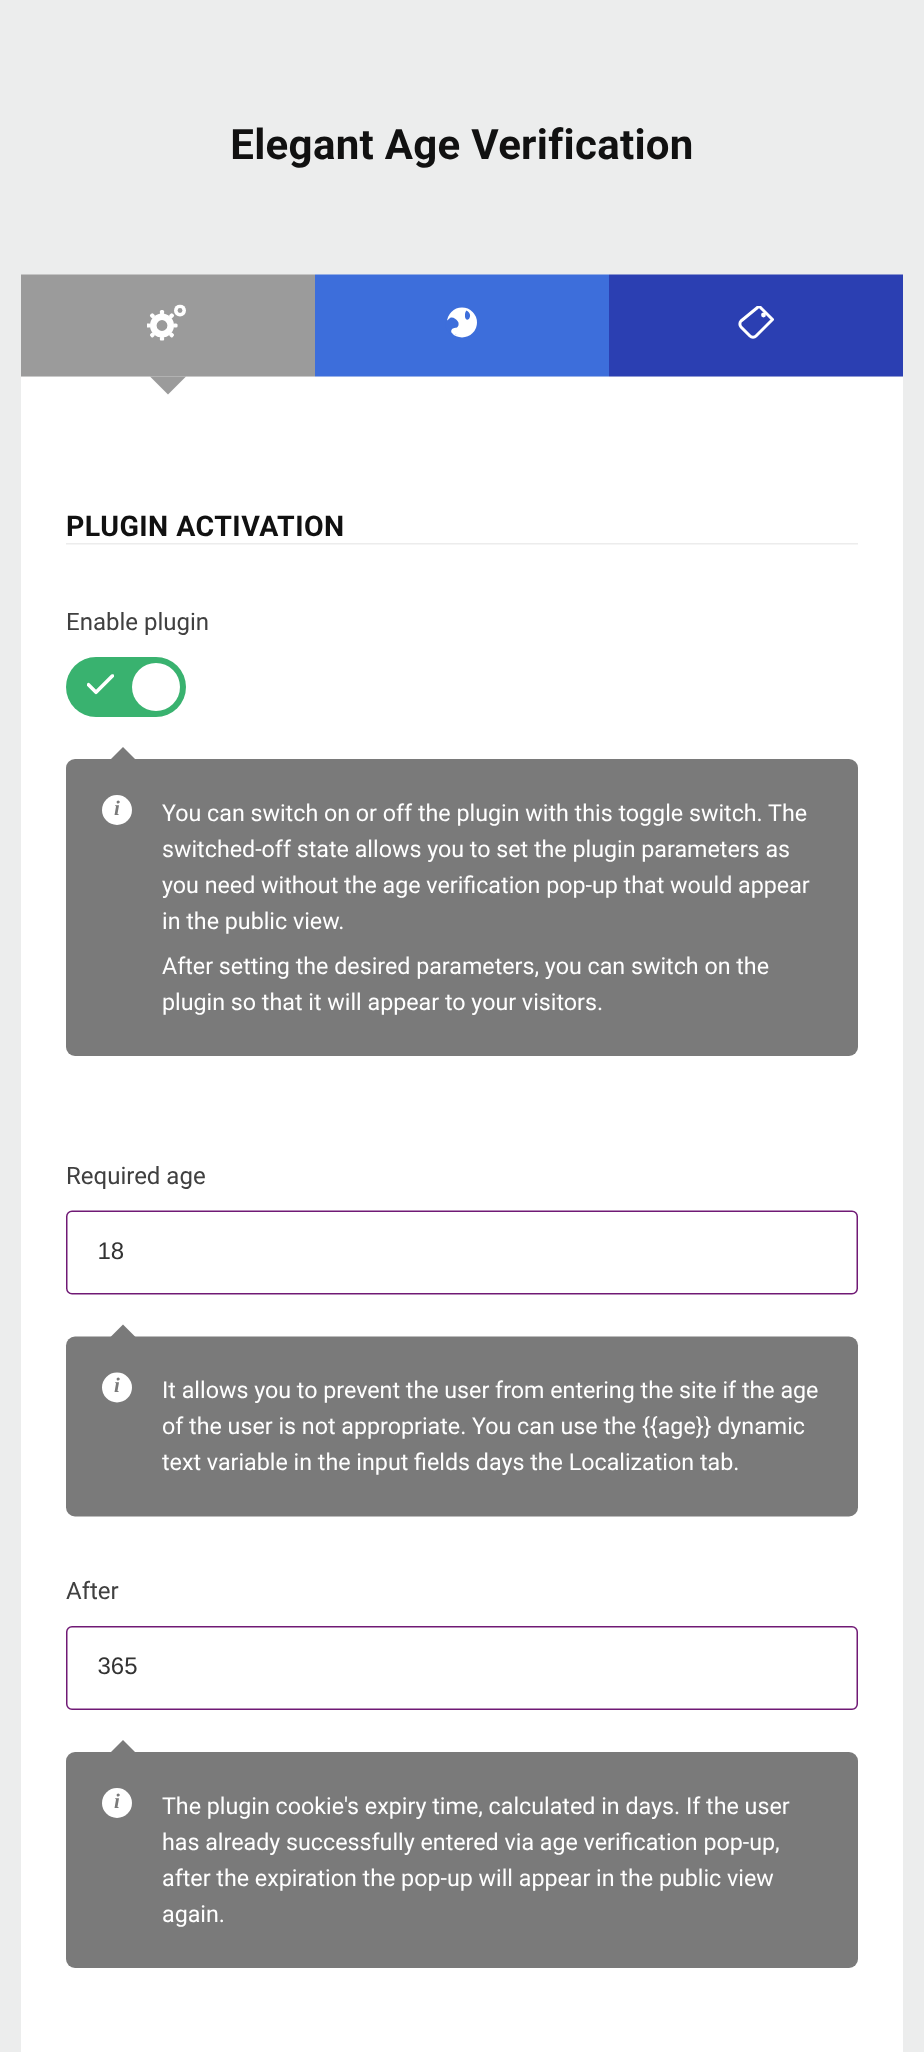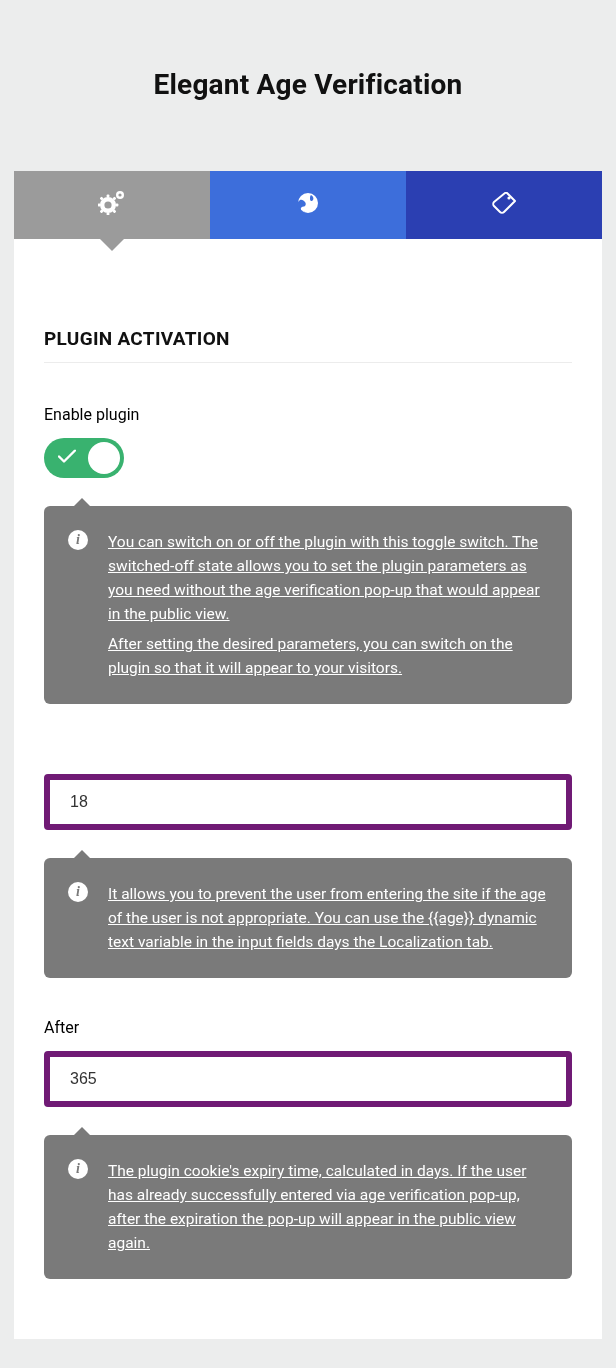--- a/index.html
+++ b/index.html
@@ -6,20 +6,21 @@
   html, body { width: 616px; font-family: -apple-system, BlinkMacSystemFont, "Segoe UI", Roboto, Helvetica, Arial, sans-serif; }
   body { background: #eceded; }
 
   .page-title {
     text-align: center;
     font-size: 28px;
     font-weight: 700;
     color: #111;
     padding: 68px 0 70px 0;
     letter-spacing: 0.2px;
+    margin-top: 12px;
   }
 
   .tabs {
     display: flex;
     width: 588px;
     margin-left: 14px;
   }
   .tab {
     flex: 1;
     height: 68px;
@@ -53,28 +54,28 @@
     width: 588px;
     margin-left: 14px;
     padding: 88px 30px 60px 30px;
   }
 
   .section-title {
     font-size: 19px;
     font-weight: 700;
     letter-spacing: 0.3px;
     color: #111;
-    padding-bottom: 12px;
+    padding-bottom: 0;
     border-bottom: 1px solid #ececec;
     margin-bottom: 42px;
   }
 
   .field-label {
     font-size: 16px;
-    color: #000000;
+    color: #404040;
     margin-bottom: 14px;
   }
 
   
   .toggle {
     width: 80px;
     height: 40px;
     background: #39b26f;
     border-radius: 20px;
     position: relative;
@@ -130,29 +131,29 @@
     justify-content:center;
   }
   .infobox .info-icon span {
     color: #7a7a7a;
     font-style: italic;
     font-family: Georgia, 'Times New Roman', serif;
     font-weight: 700;
     font-size: 14px;
     line-height: 1;
   }
-  .infobox p { margin-bottom: 6px; text-decoration: underline; }
+  .infobox p { margin-bottom: 6px; }
   .infobox p:last-child { margin-bottom: 0; }
 
   .section-gap { height: 70px; }
 
   .text-input {
     width: 100%;
     height: 56px;
-    border: 6px solid #701a75;
+    border: 1px solid #701a75;
     border-radius: 4px;
     padding: 0 20px;
     font-size: 16px;
     color: #333;
     outline: none;
   }
 </style>
 </head>
 <body>
 
@@ -217,20 +218,21 @@
         <span>i</span>
       </span>
     <p>You can switch on or off the plugin with this toggle switch. The switched-off state allows you to set the plugin parameters as you need without the age verification pop-up that would appear in the public view.</p>
     <p>After setting the desired parameters, you can switch on the plugin so that it will appear to your visitors.</p>
   </div>
 
   <div class="section-gap"></div>
 
   
 
+  <div class="field-label">Required age</div>
   <input class="text-input" type="text" value="18" style="">
 
   <div class="infobox">
     <span class="info-icon">
         <span>i</span>
       </span>
     <p>It allows you to prevent the user from entering the site if the age of the user is not appropriate. You can use the {{age}} dynamic text variable in the input fields days the Localization tab.</p>
   </div>
 
   <div style="height:40px"></div>

